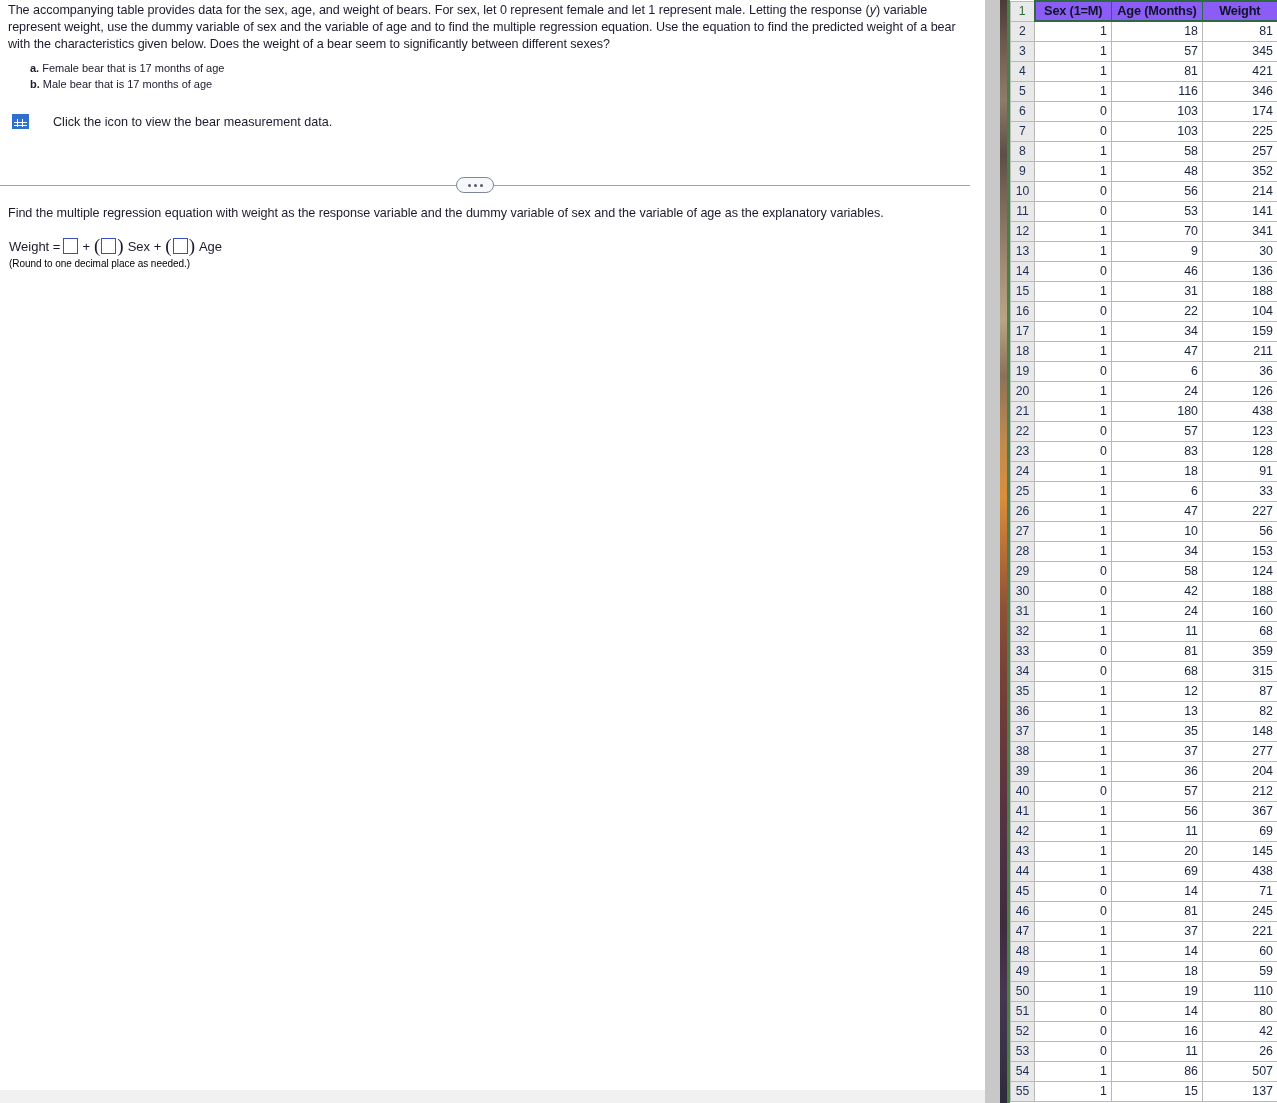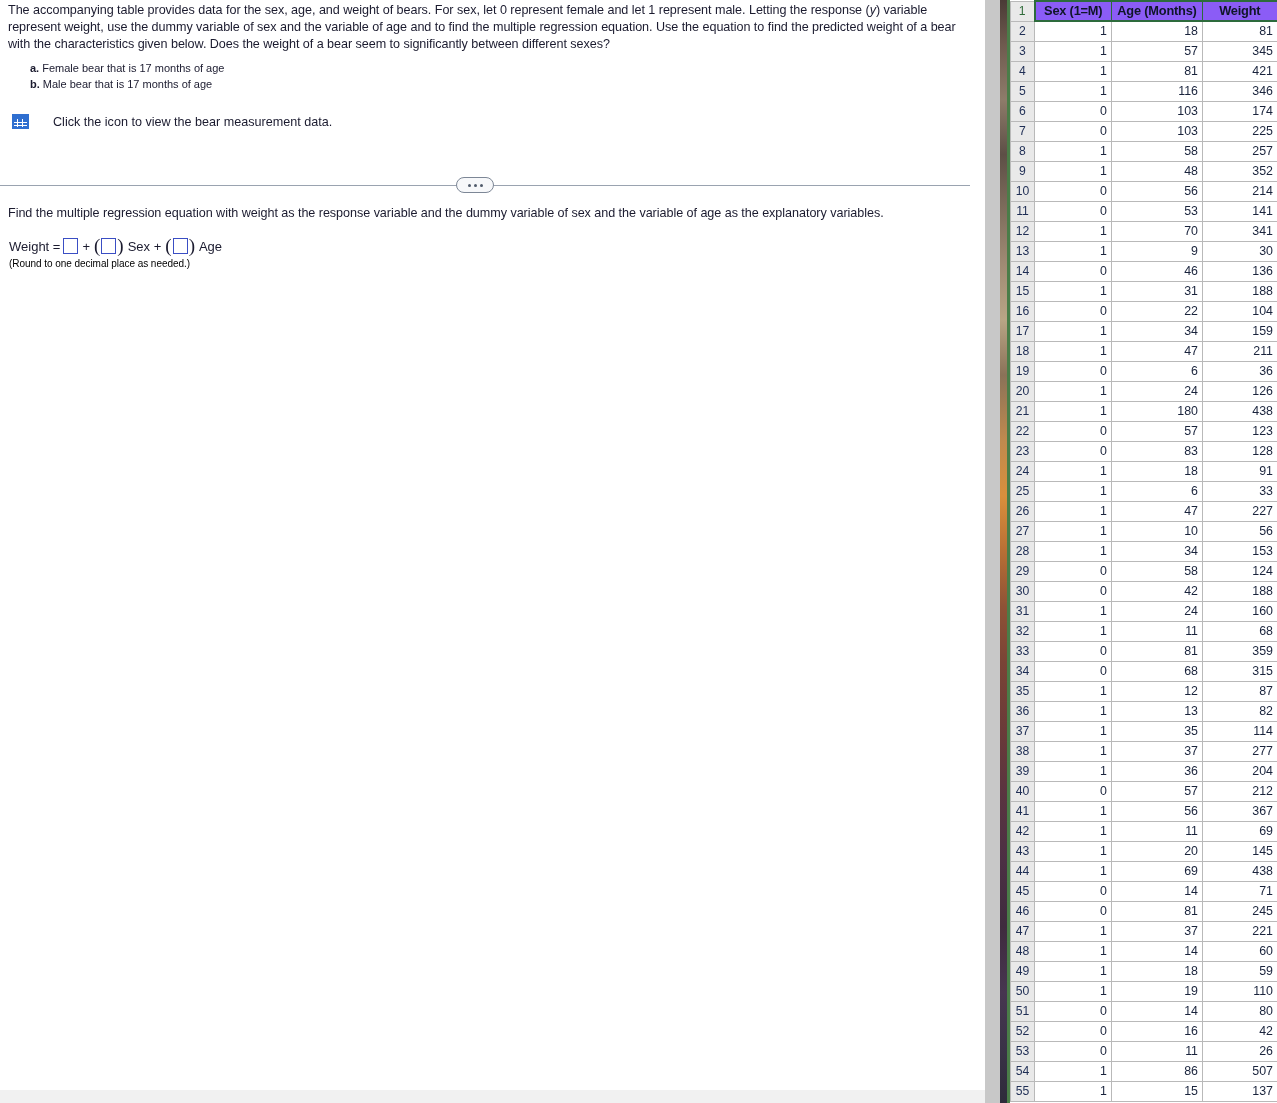--- a/index.html
+++ b/index.html
@@ -547,21 +547,21 @@
           <tr>
             <td class="rownum">36</td>
             <td class="num">1</td>
             <td class="num">13</td>
             <td class="num">82</td>
           </tr>
           <tr>
             <td class="rownum">37</td>
             <td class="num">1</td>
             <td class="num">35</td>
-            <td class="num">114</td>
+            <td class="num">148</td>
           </tr>
           <tr>
             <td class="rownum">38</td>
             <td class="num">1</td>
             <td class="num">37</td>
             <td class="num">277</td>
           </tr>
           <tr>
             <td class="rownum">39</td>
             <td class="num">1</td>

